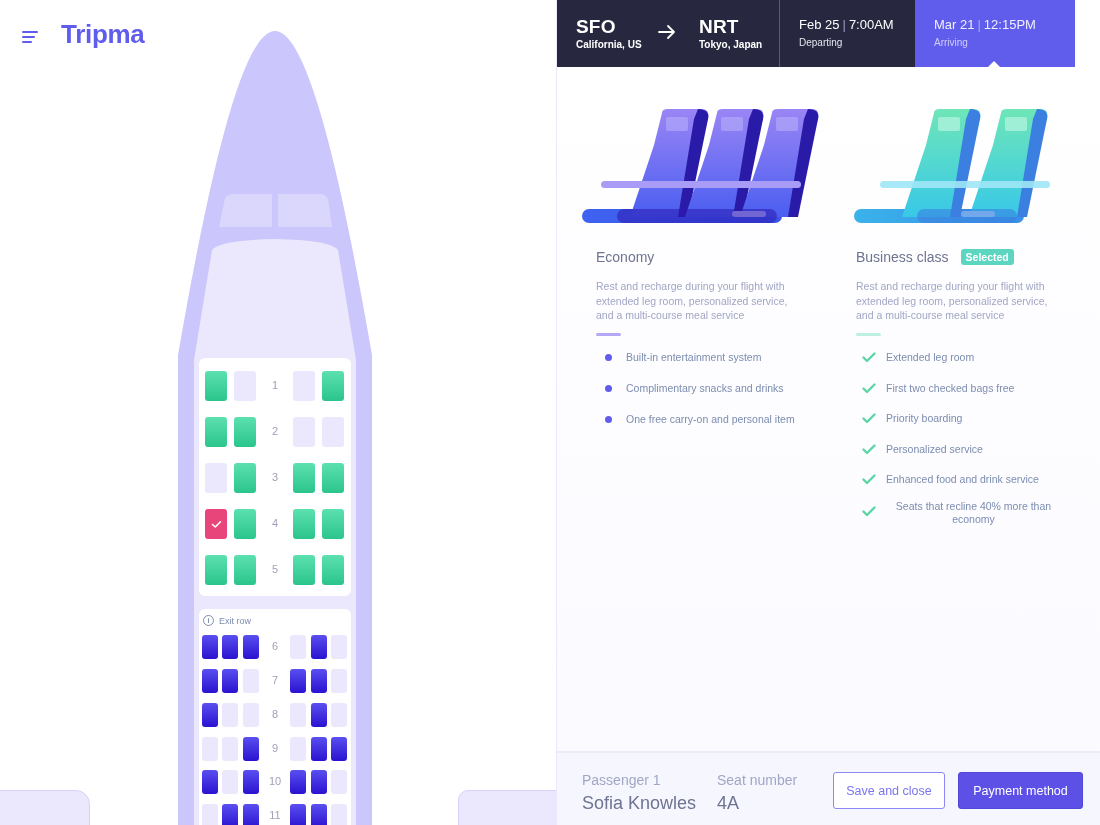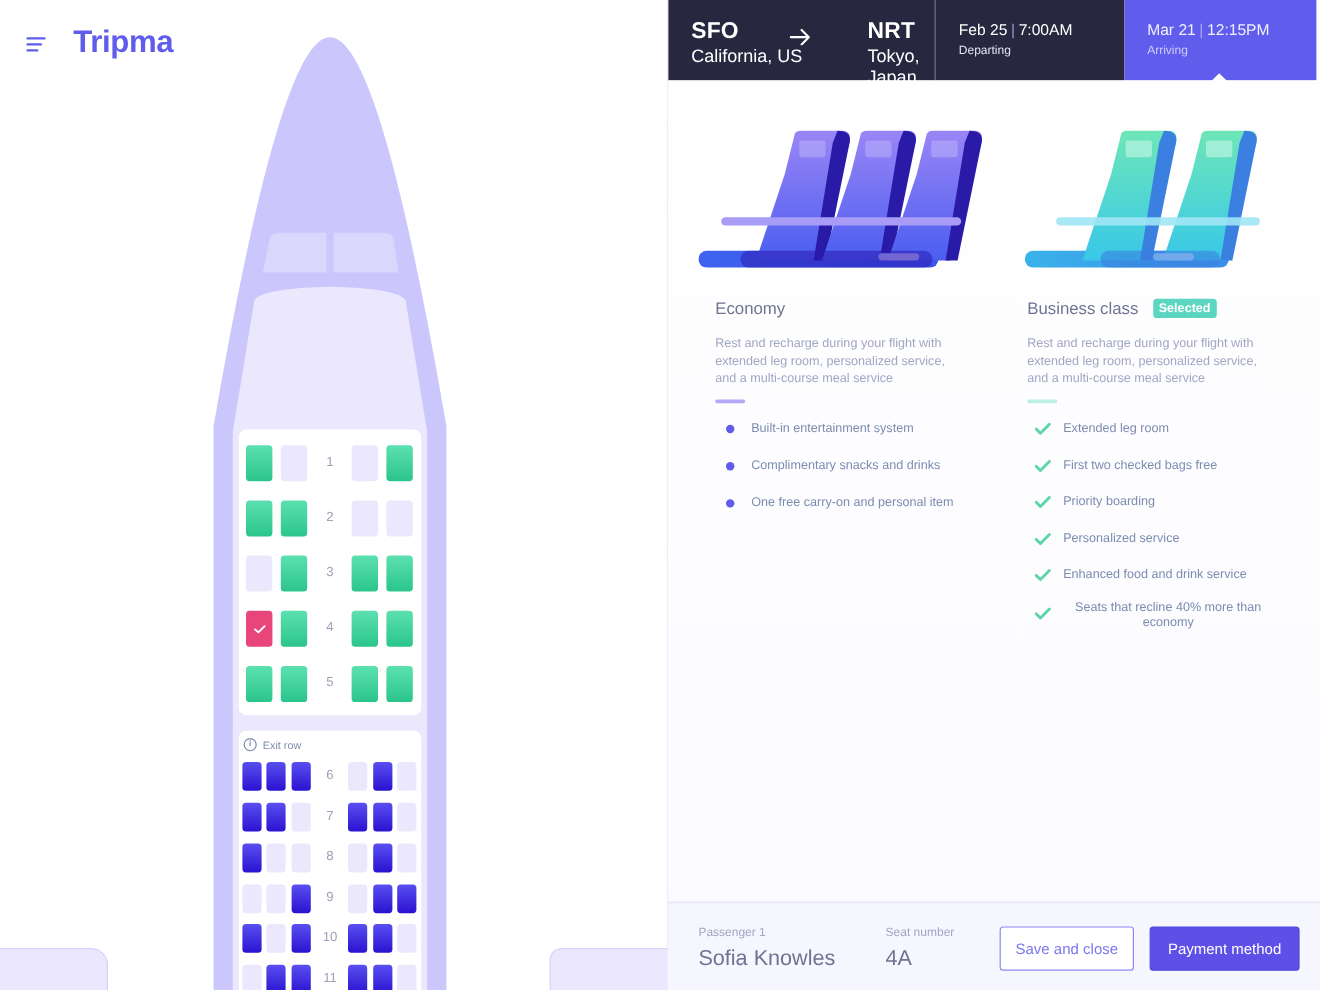--- a/index.html
+++ b/index.html
@@ -35,26 +35,26 @@
   .seat.selected { background: #e8457a; display: flex; align-items: center; justify-content: center; }
   .row-num { position: absolute; font-size: 11px; color: #a1a0b8; width: 24px; text-align: center; }
 
   .exit-label { position: absolute; left: 4px; top: 6px; display: flex; align-items: center; gap: 5px; font-size: 9px; color: #7c8db0; }
   .info-icon { width: 11px; height: 11px; border: 1px solid #7c8db0; border-radius: 50%; font-size: 7px; display: flex; align-items: center; justify-content: center; color: #7c8db0; font-weight: bold; }
 
   
   .right { position: absolute; left: 556px; top: 0; width: 544px; height: 825px; border-left: 1px solid #e9e8fc; background: #ffffff; padding-left: 45px; }
   .header { position: absolute; left: 0; top: 0; width: 544px; height: 67px; display: flex; }
   .hdr-route { width: 222px; background: #27273f; position: relative; }
-  .hdr-depart { width: 158px; background: #27273f; border-left: 1px solid #5c5c73; position: relative; }
+  .hdr-depart { width: 136px; background: #27273f; border-left: 1px solid #5c5c73; position: relative; }
   .hdr-arrive { width: 160px; background: #605dec; position: relative; cursor: pointer; }
   .hdr-arrive::after { content: ""; position: absolute; left: 72px; bottom: -1px; border-left: 7px solid transparent; border-right: 7px solid transparent; border-bottom: 7px solid #ffffff; }
   .airport { position: absolute; top: 16px; color: #ffffff; }
   .airport .code { font-size: 19px; font-weight: bold; letter-spacing: 0.2px; }
-  .airport .city { font-size: 15px; margin-top: 1px; color: #ffffff; }
+  .airport .city { font-size: 10px; margin-top: 1px; color: #ffffff; font-weight: bold; }
   .arrow-icon { position: absolute; left: 101px; top: 24px; color: #ffffff; font-size: 20px; line-height: 16px; }
   .datebox { position: absolute; left: 19px; top: 17px; color: #ffffff; }
   .datebox .dt { font-size: 13px; }
   .datebox .dt .sep { color: #9a98c4; margin: 0 3px; }
   .datebox .lbl { font-size: 10px; margin-top: 5px; color: #e5e5f0; }
   .hdr-arrive .datebox .dt { color: #f0efff; }
   .hdr-arrive .datebox .sep { color: #a8a6f5; }
   .hdr-arrive .datebox .lbl { color: #cfcdfa; }
 
   .main { position: absolute; left: 0; top: 67px; width: 544px; height: 684px; background: linear-gradient(180deg, #ffffff 0%, #fbfaff 100%); }
@@ -71,21 +71,21 @@
   .features li { position: relative; padding-left: 30px; font-size: 10.5px; line-height: 13px; color: #7c8db0; }
   .eco .features li { height: 31px; }
   .bus .features li { height: 30.5px; }
   .dot-icon { position: absolute; left: 9px; top: 3px; width: 7px; height: 7px; border-radius: 50%; background: #605dec; }
   .check-icon { position: absolute; left: 6px; top: 1px; }
 
   .seat-illus { position: absolute; top: 38px; }
 
   .footer { position: absolute; left: 0; top: 751px; width: 544px; height: 74px; background: #f6f6fe; border-top: 2px solid #ebebf8; }
   .f-field { position: absolute; top: 19px; }
-  .f-field .lbl { font-size: 10px; color: #a1a6c4; }
+  .f-field .lbl { font-size: 14px; color: #a1a6c4; }
   .f-field .val { font-size: 18px; color: #6e7491; margin-top: 5px; }
   .btn { position: absolute; top: 19px; height: 37px; border-radius: 3px; font-size: 12.5px; display: flex; align-items: center; justify-content: center; cursor: pointer; font-family: "Liberation Sans", sans-serif; }
   .btn-outline { left: 276px; width: 112px; border: 1px solid #8d88f5; color: #7a76ef; background: #ffffff; }
   .btn-primary { left: 401px; width: 125px; background: #5c50e6; color: #ffffff; border: 1px solid #5048d8; }
 </style>
 </head>
 <body>
 
 <div class="left">
   <div class="menu-icon">
@@ -228,21 +228,21 @@
     <div class="hdr-route">
       <div class="airport" style="left:19px;">
         <div class="code">SFO</div>
         <div class="city">California, US</div>
       </div>
       <div class="arrow-icon">
         <svg width="18" height="14" viewBox="0 0 18 14">
             <path d="M1 7 H16 M10 1 L16 7 L10 13" stroke="#ffffff" stroke-width="1.8" fill="none" stroke-linecap="round" stroke-linejoin="round"></path>
           </svg>
       </div>
-      <div class="airport" style="left:142px;margin-left:24px;">
+      <div class="airport" style="left:142px;">
         <div class="code">NRT</div>
         <div class="city">Tokyo, Japan</div>
       </div>
     </div>
     <div class="hdr-depart">
       <div class="datebox">
         <div class="dt"><span>Feb 25</span><span class="sep">|</span><span>7:00AM</span></div>
         <div class="lbl">Departing</div>
       </div>
     </div>
@@ -357,20 +357,20 @@
           </li>
       </ul>
     </div>
   </div>
 
   <div class="footer">
     <div class="f-field" style="left:25px;">
       <div class="lbl">Passenger 1</div>
       <div class="val">Sofia Knowles</div>
     </div>
-    <div class="f-field" style="left:181px;">
+    <div class="f-field" style="left:160px;">
       <div class="lbl">Seat number</div>
       <div class="val">4A</div>
     </div>
     <button class="btn btn-outline">Save and close</button>
     <button class="btn btn-primary">Payment method</button>
   </div>
 </div>
 
 </body></html>

